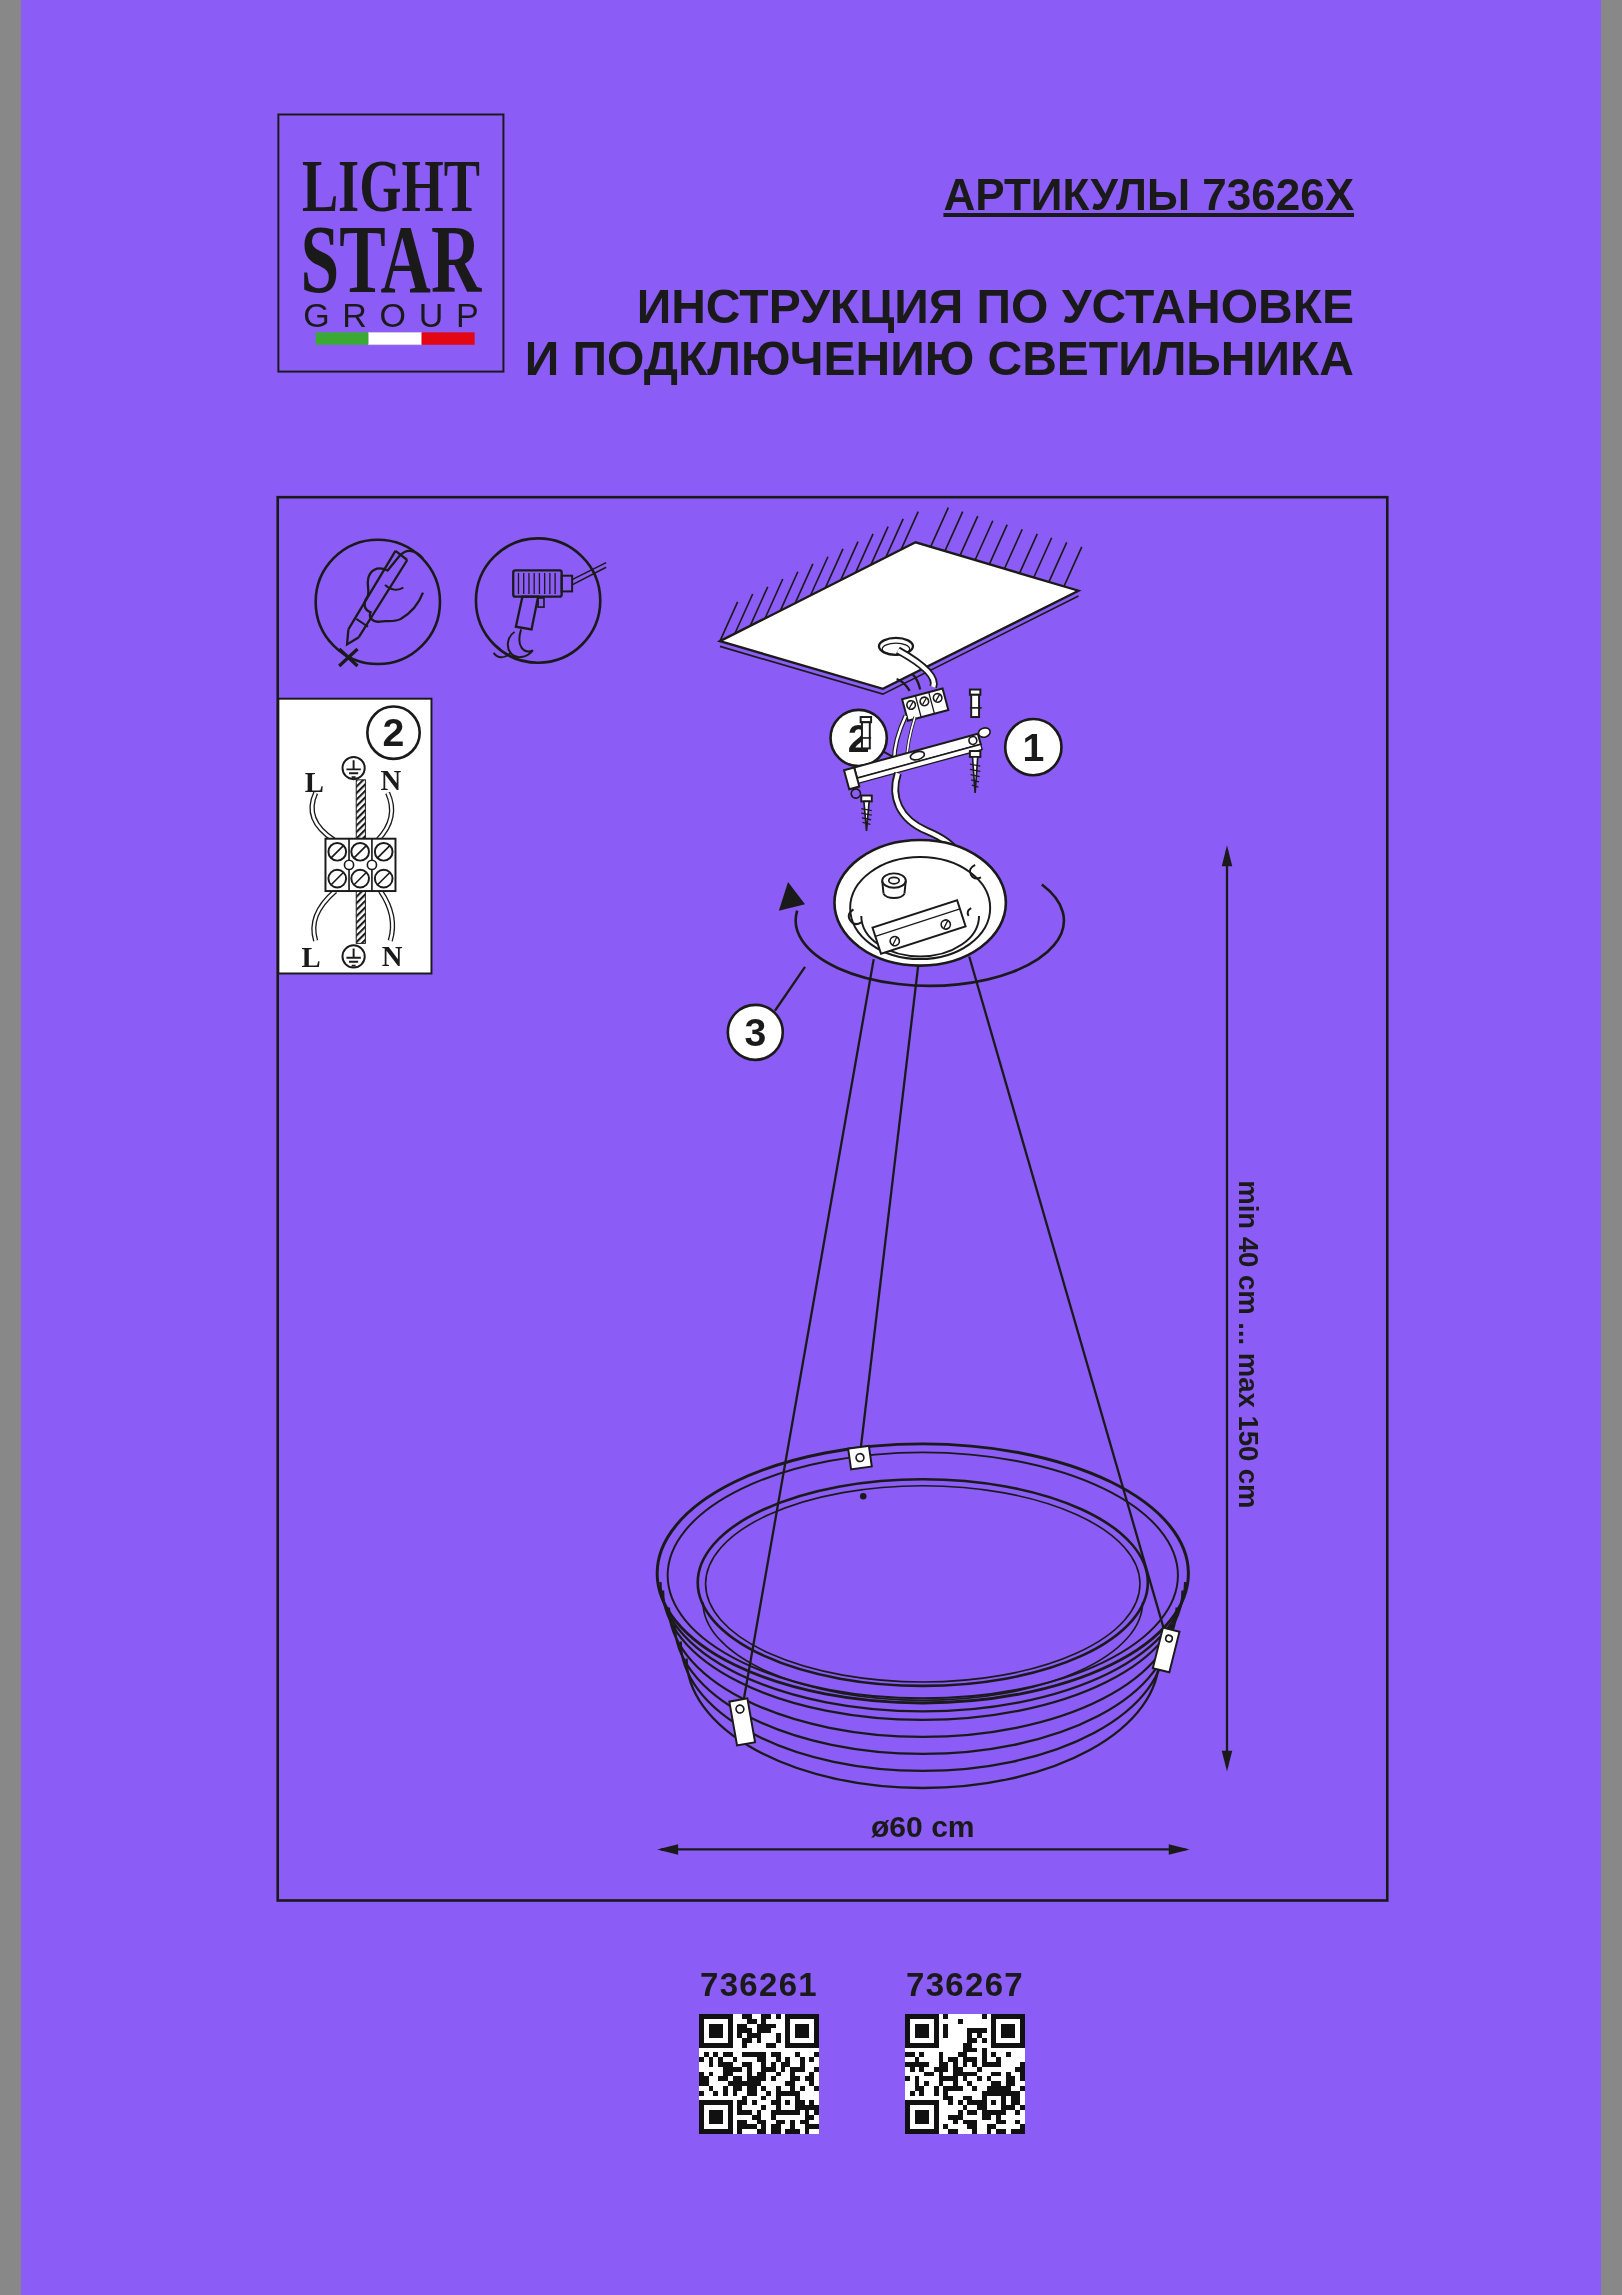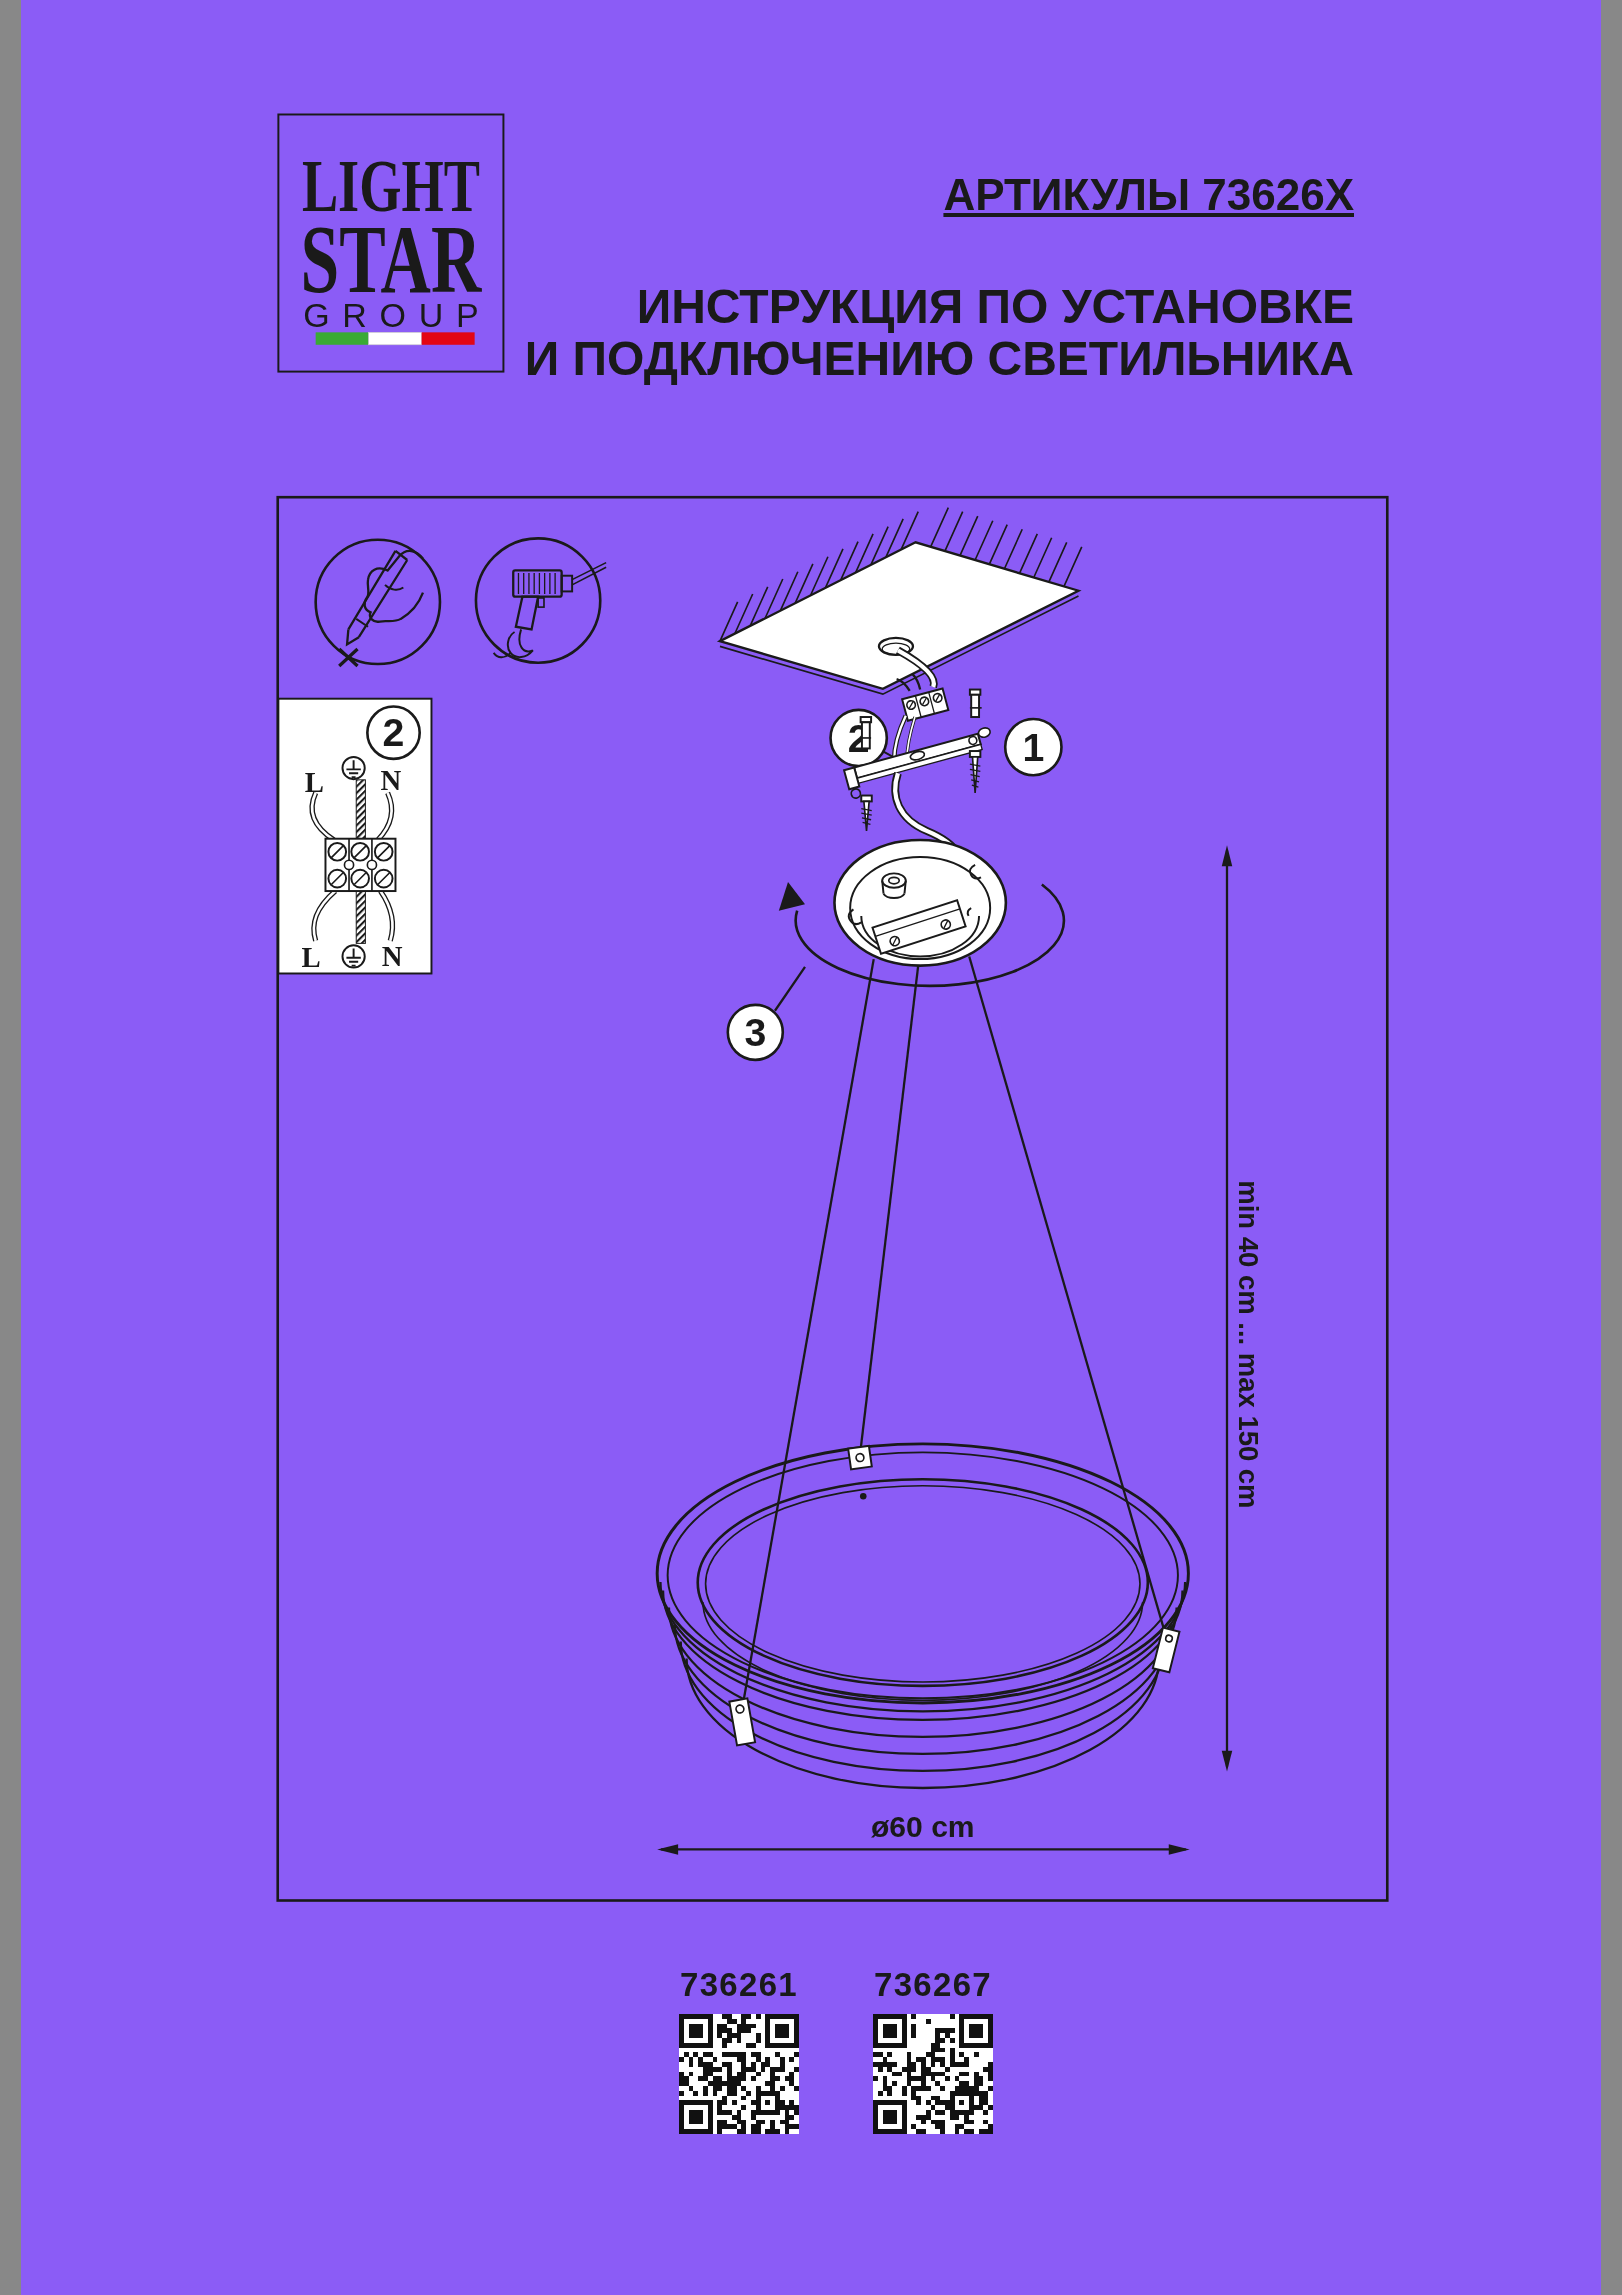--- a/index.html
+++ b/index.html
@@ -8,22 +8,22 @@
   .art{position:absolute;left:0;top:0;width:1623px;height:2295px;}
   .art text{fill:#1a1a1a;font-family:"Liberation Sans",sans-serif;}
   .art .serif{font-family:"Liberation Serif",serif;}
   .hdr{position:absolute;right:247px;text-align:right;font-weight:bold;
        white-space:nowrap;line-height:1;}
   .hdr.h1{top:110px;font-size:44px;}
   .hdr.h2{top:173px;font-size:44px;text-decoration:underline;}
   .hdr.h3{top:283px;font-size:48px;}
   .hdr.h4{top:335px;font-size:48px;}
   .product{position:absolute;top:1968px;width:120px;text-align:center;}
-  .product.p1{left:658px;}
-  .product.p2{left:852px;}
+  .product.p1{left:678px;}
+  .product.p2{left:884px;}
   .prod-label{font-size:33px;font-weight:bold;line-height:1;letter-spacing:1.3px;}
   .qr{width:120px;height:120px;margin-top:13px;}
   .qr svg{display:block;width:100%;height:100%;}
   .footer{position:absolute;top:2183px;left:0;width:100%;text-align:center;
           font-size:37px;font-weight:bold;line-height:1;}
 </style>
 </head>
 <body>
 
 <div class="page">

